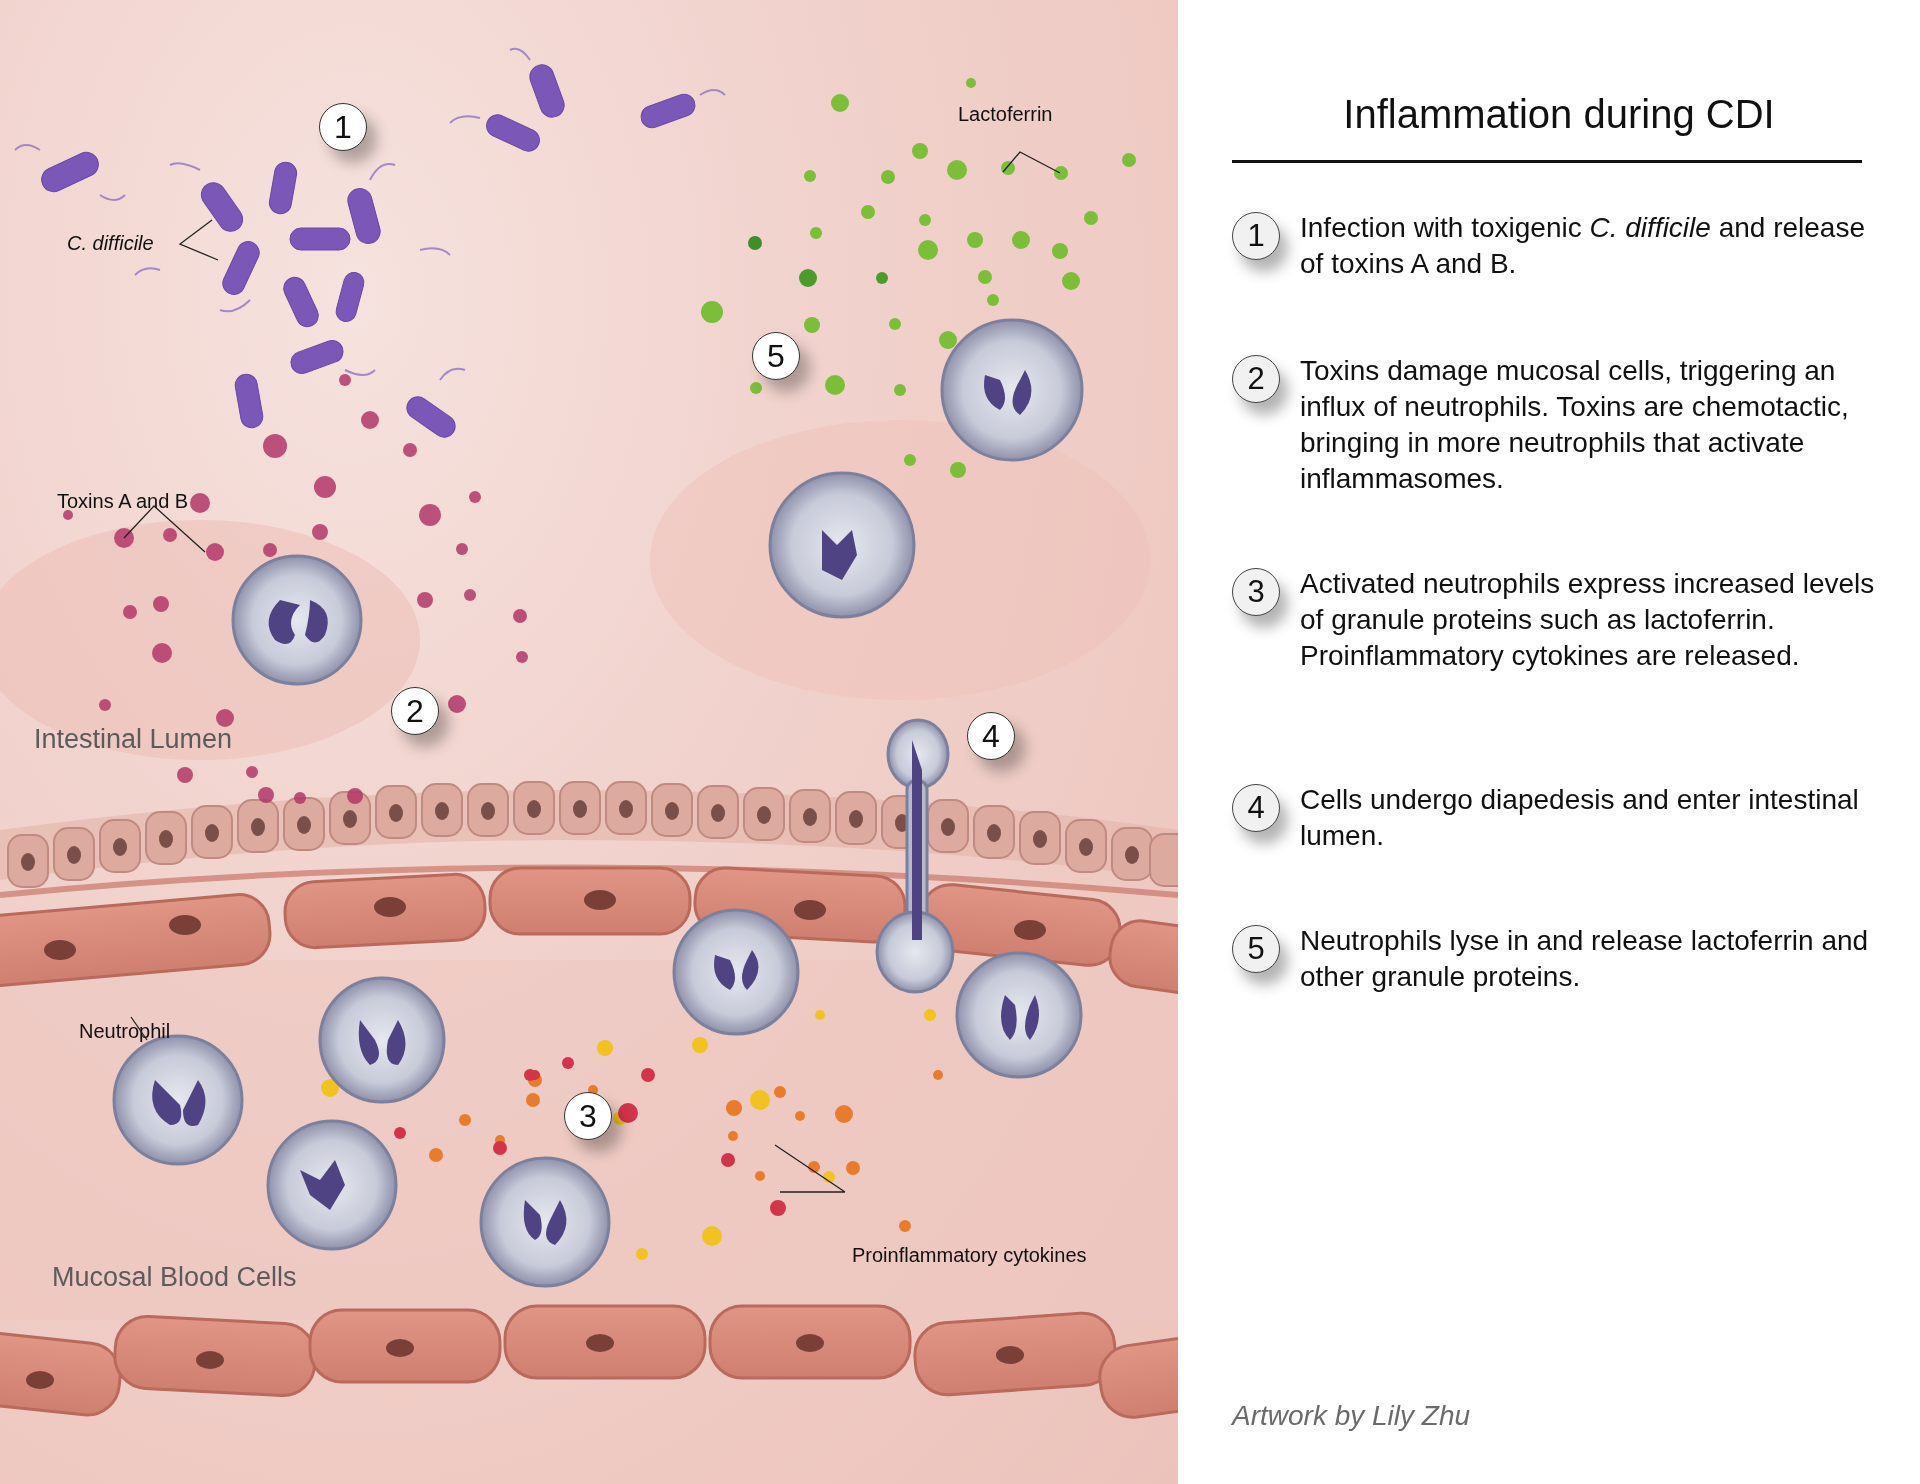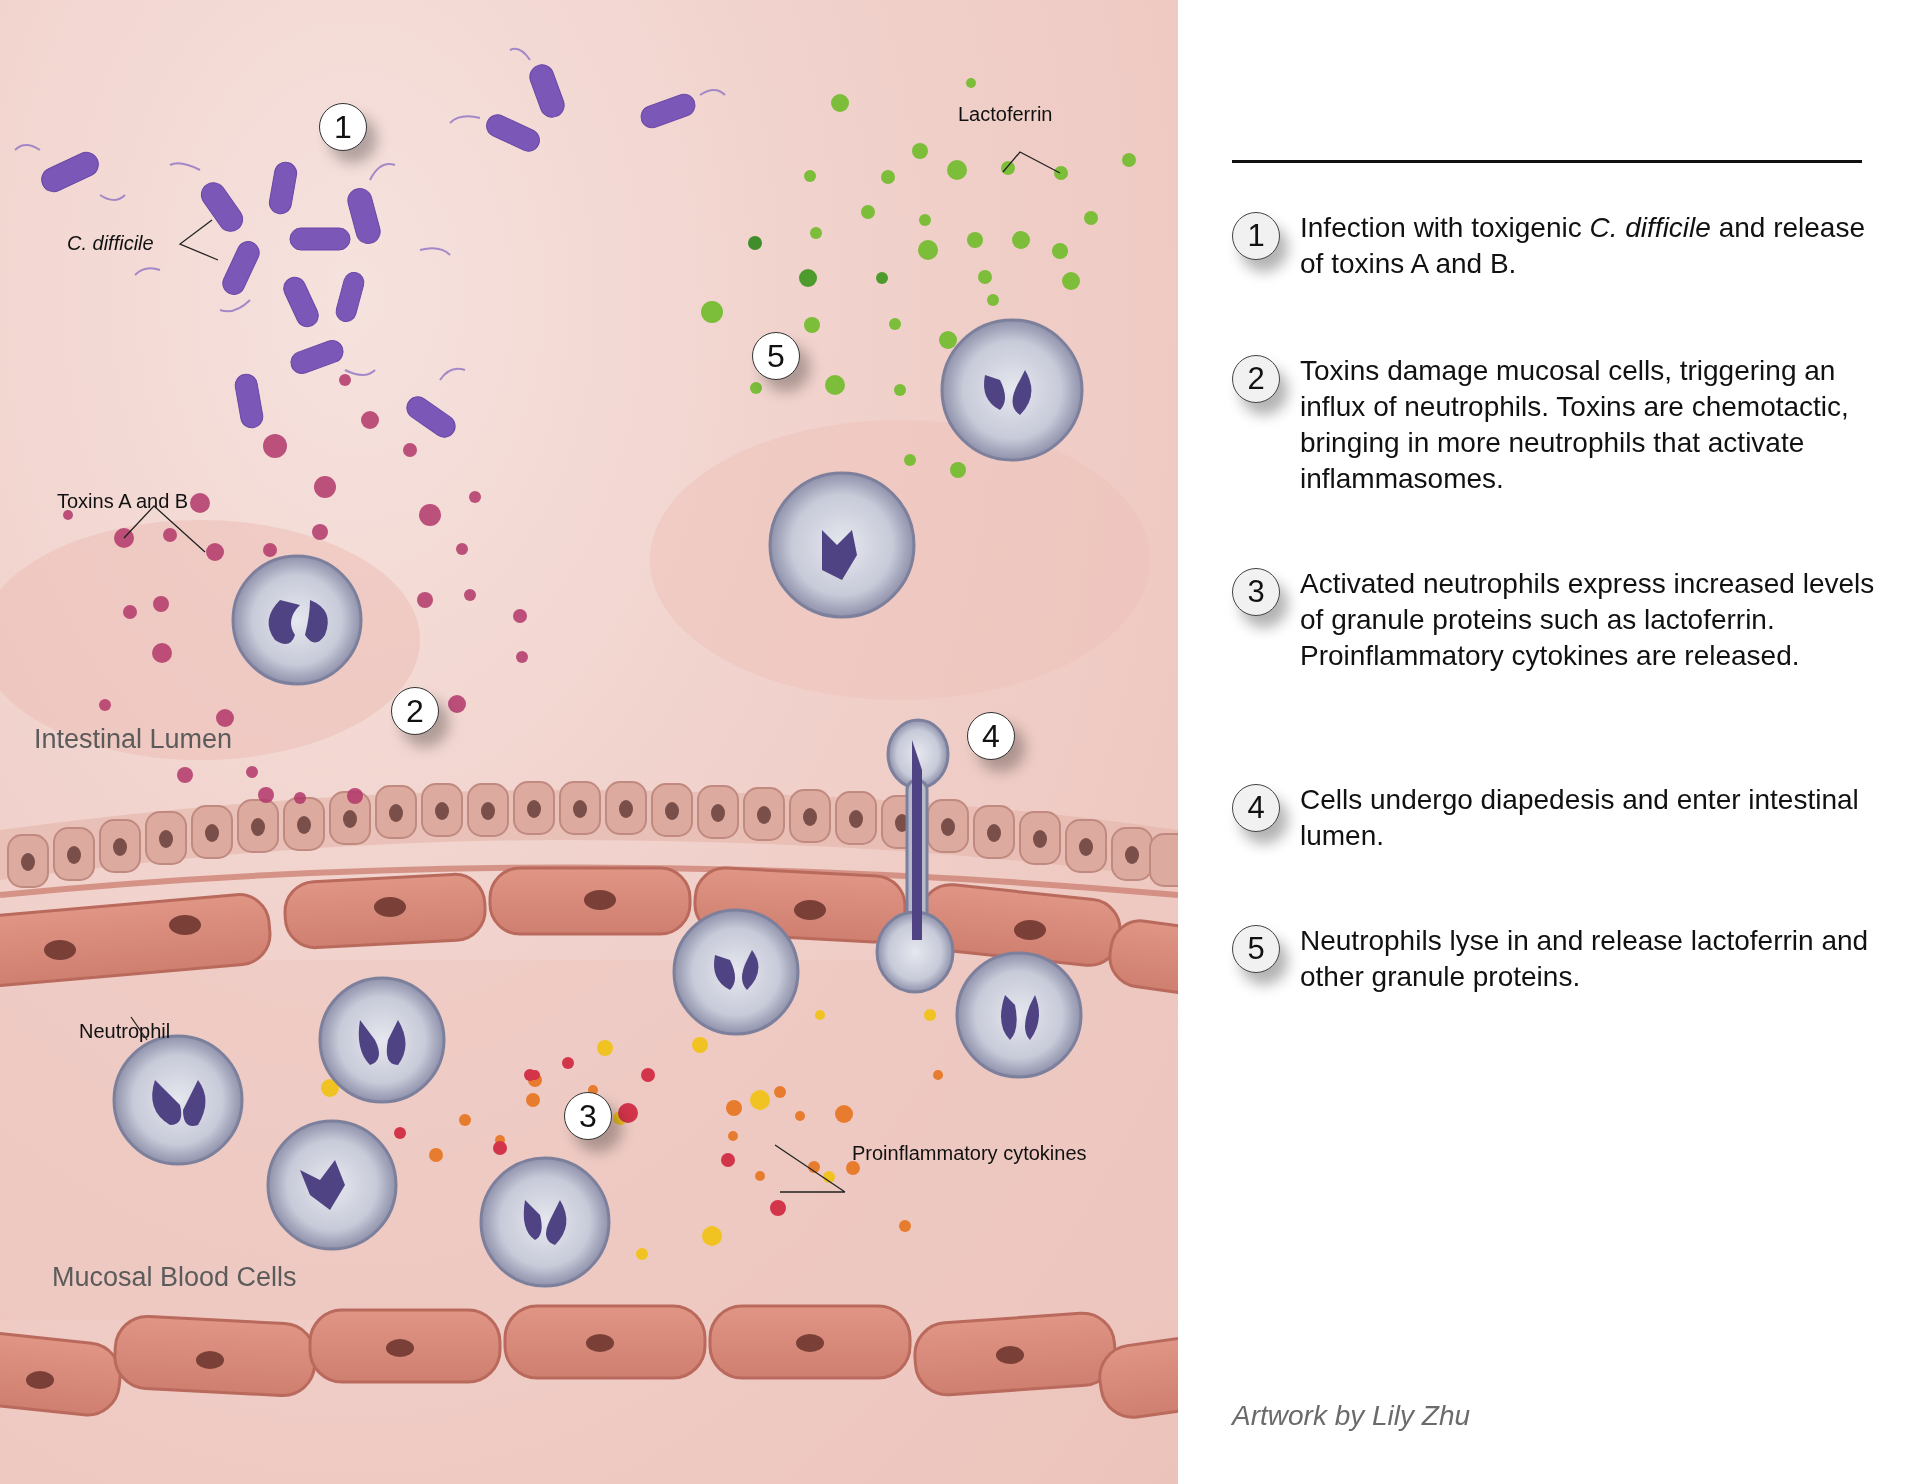--- a/index.html
+++ b/index.html
@@ -310,21 +310,21 @@
         <path d="M1025 370 q15 25 -5 45 q-15 -10 0 -35 z"></path>
       <path d="M822 530 l15 15 l15 -15 l5 25 l-15 25 l-20 -10 z"></path>
       <path d="M912 740 l10 30 l0 170 l-10 0 z"></path>
     </g>
   </svg>
 
   <div class="lbl it" style="left:67px; top:232px;">C. difficile</div>
   <div class="lbl" style="left:57px; top:490px;">Toxins A and B</div>
   <div class="lbl" style="left:958px; top:103px;">Lactoferrin</div>
   <div class="lbl" style="left:79px; top:993px;margin-top:27px;">Neutrophil</div>
-  <div class="lbl" style="left:852px; top:1142px;text-align:center;">Proinflammatory cytokines</div>
+  <div class="lbl" style="left:852px; top:1244px;text-align:center;">Proinflammatory cytokines</div>
 
   <svg width="1178" height="1484" style="pointer-events:none">
     <g stroke="#222" stroke-width="1.3" fill="none">
       <path d="M212 220 L180 244 L218 260"></path>
       <path d="M124 538 L154 506 L205 552"></path>
       <path d="M1003 172 L1020 152 L1060 173"></path>
       <path d="M131 1017 L147 1040"></path>
       <path d="M775 1145 L845 1192 M845 1192 L780 1192"></path>
     </g>
   </svg>
@@ -333,20 +333,21 @@
   <div class="region" style="left:35px; top:1262px;">Mucosal Blood Cells</div>
 
   <div class="badge" style="left:319px; top:103px;">1</div>
   <div class="badge" style="left:391px; top:687px;">2</div>
   <div class="badge" style="left:564px; top:1092px;">3</div>
   <div class="badge" style="left:967px; top:712px;">4</div>
   <div class="badge" style="left:752px; top:332px;">5</div>
 </div>
 
 <div class="panel">
+  <div class="title">Inflammation during CDI</div>
   <div class="rule"></div>
 
   <div class="step" style="top:212px;">
     <div class="num">1</div>
     <div class="txt"><span>Infection with toxigenic </span><i>C. difficile</i><span> and release of toxins A and B.</span></div>
   </div>
 
   <div class="step" style="top:355px;">
     <div class="num">2</div>
     <div class="txt">Toxins damage mucosal cells, triggering an influx of neutrophils. Toxins are chemotactic, bringing in more neutrophils that activate inflammasomes.</div>

